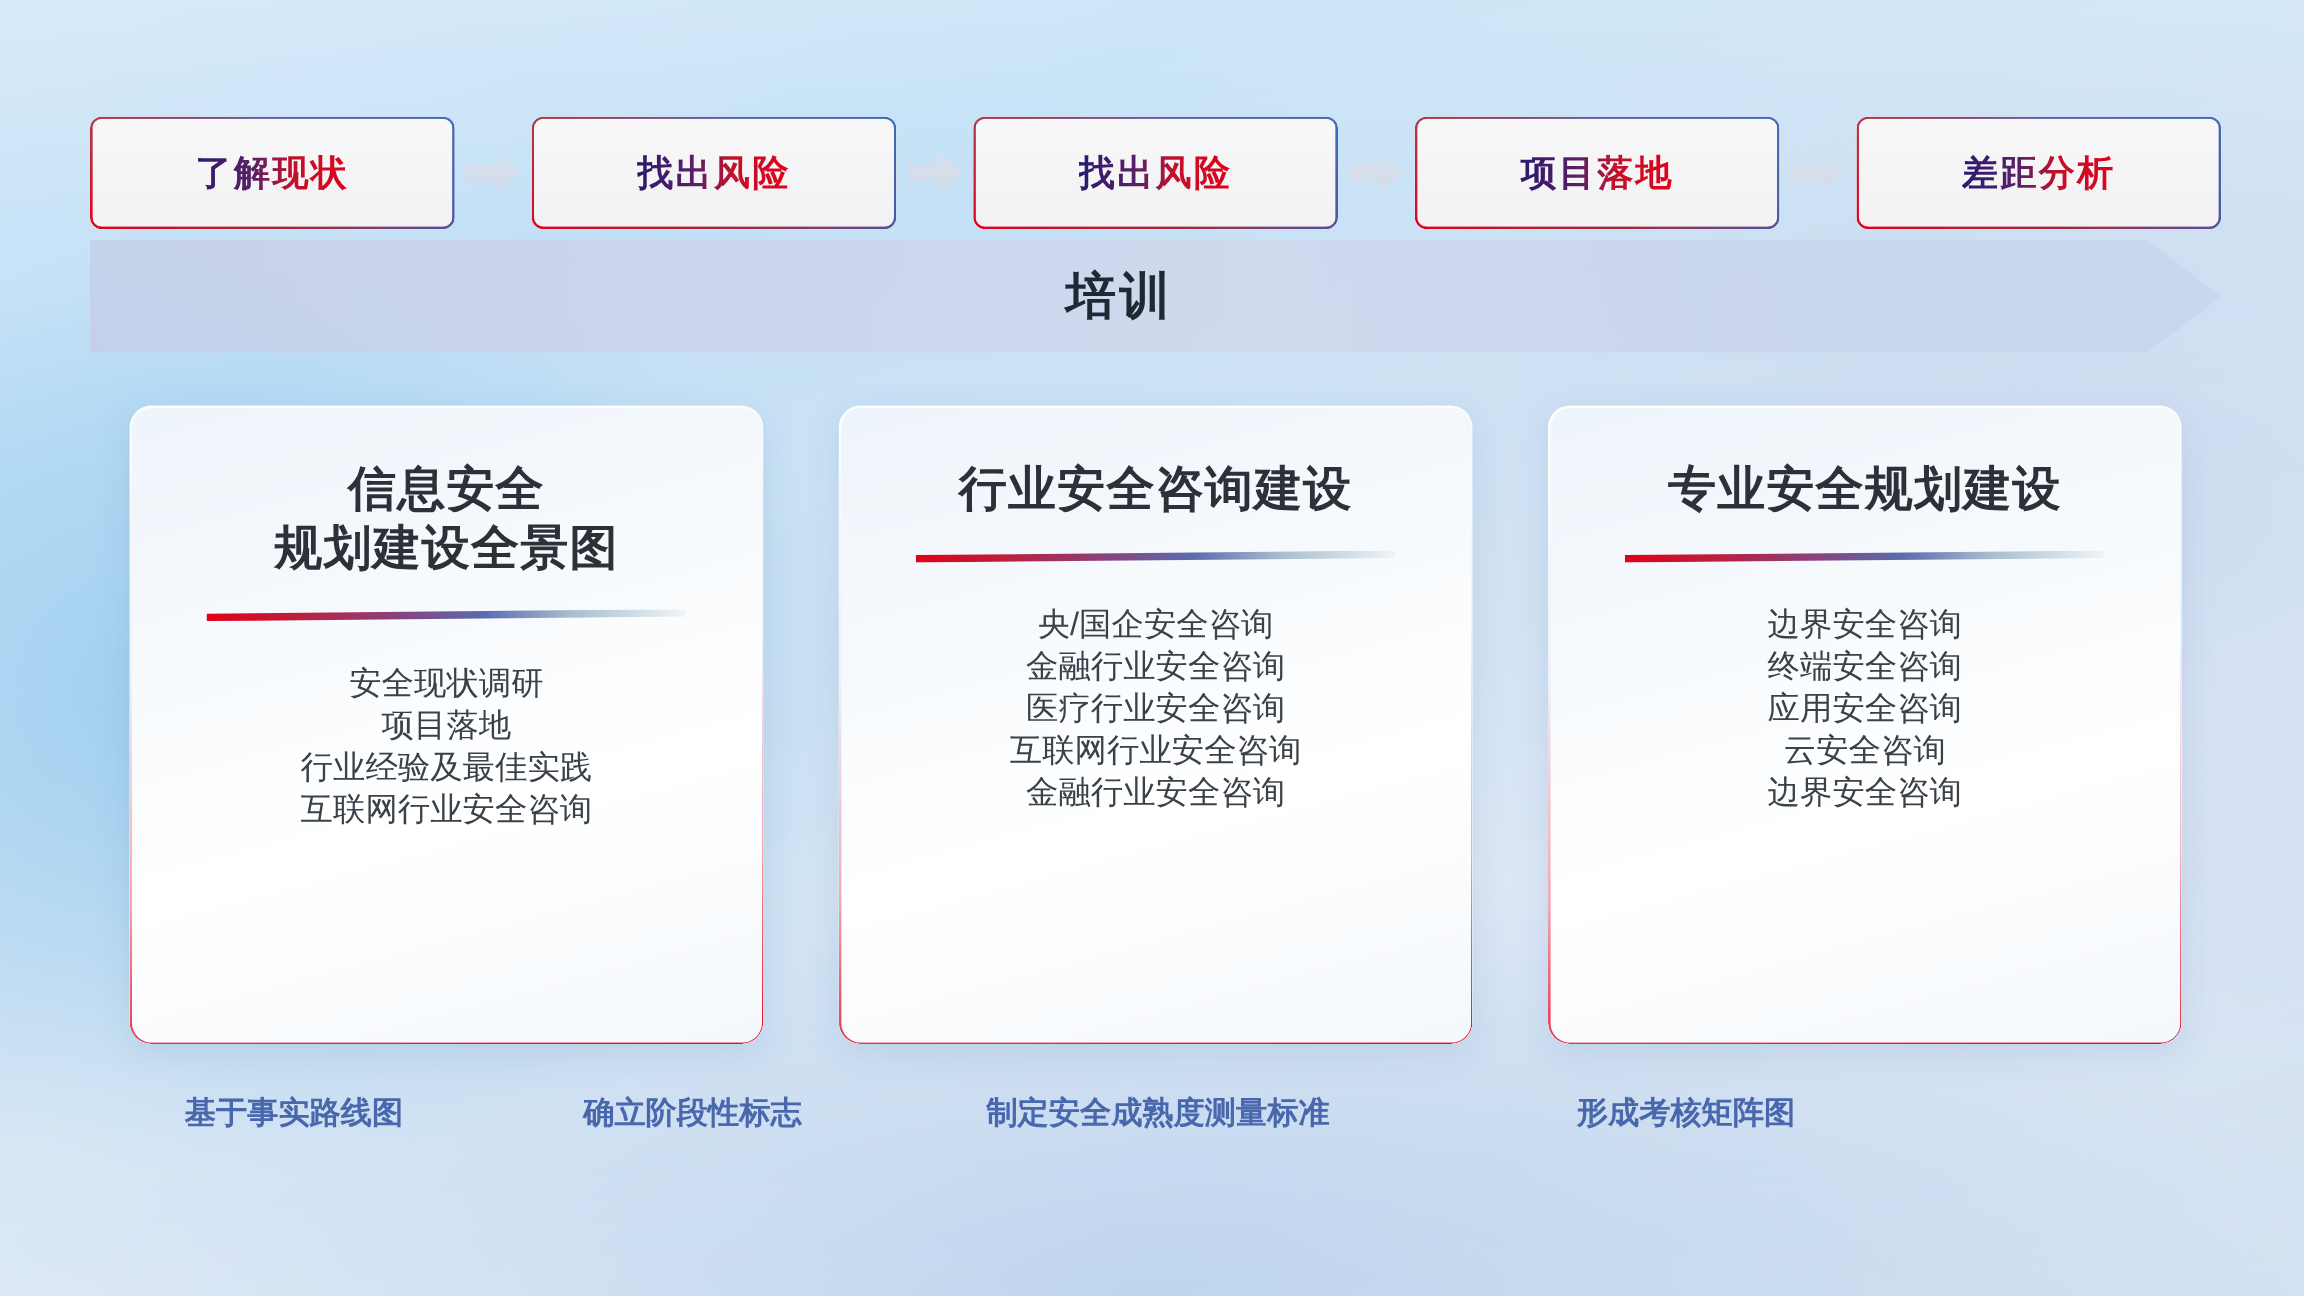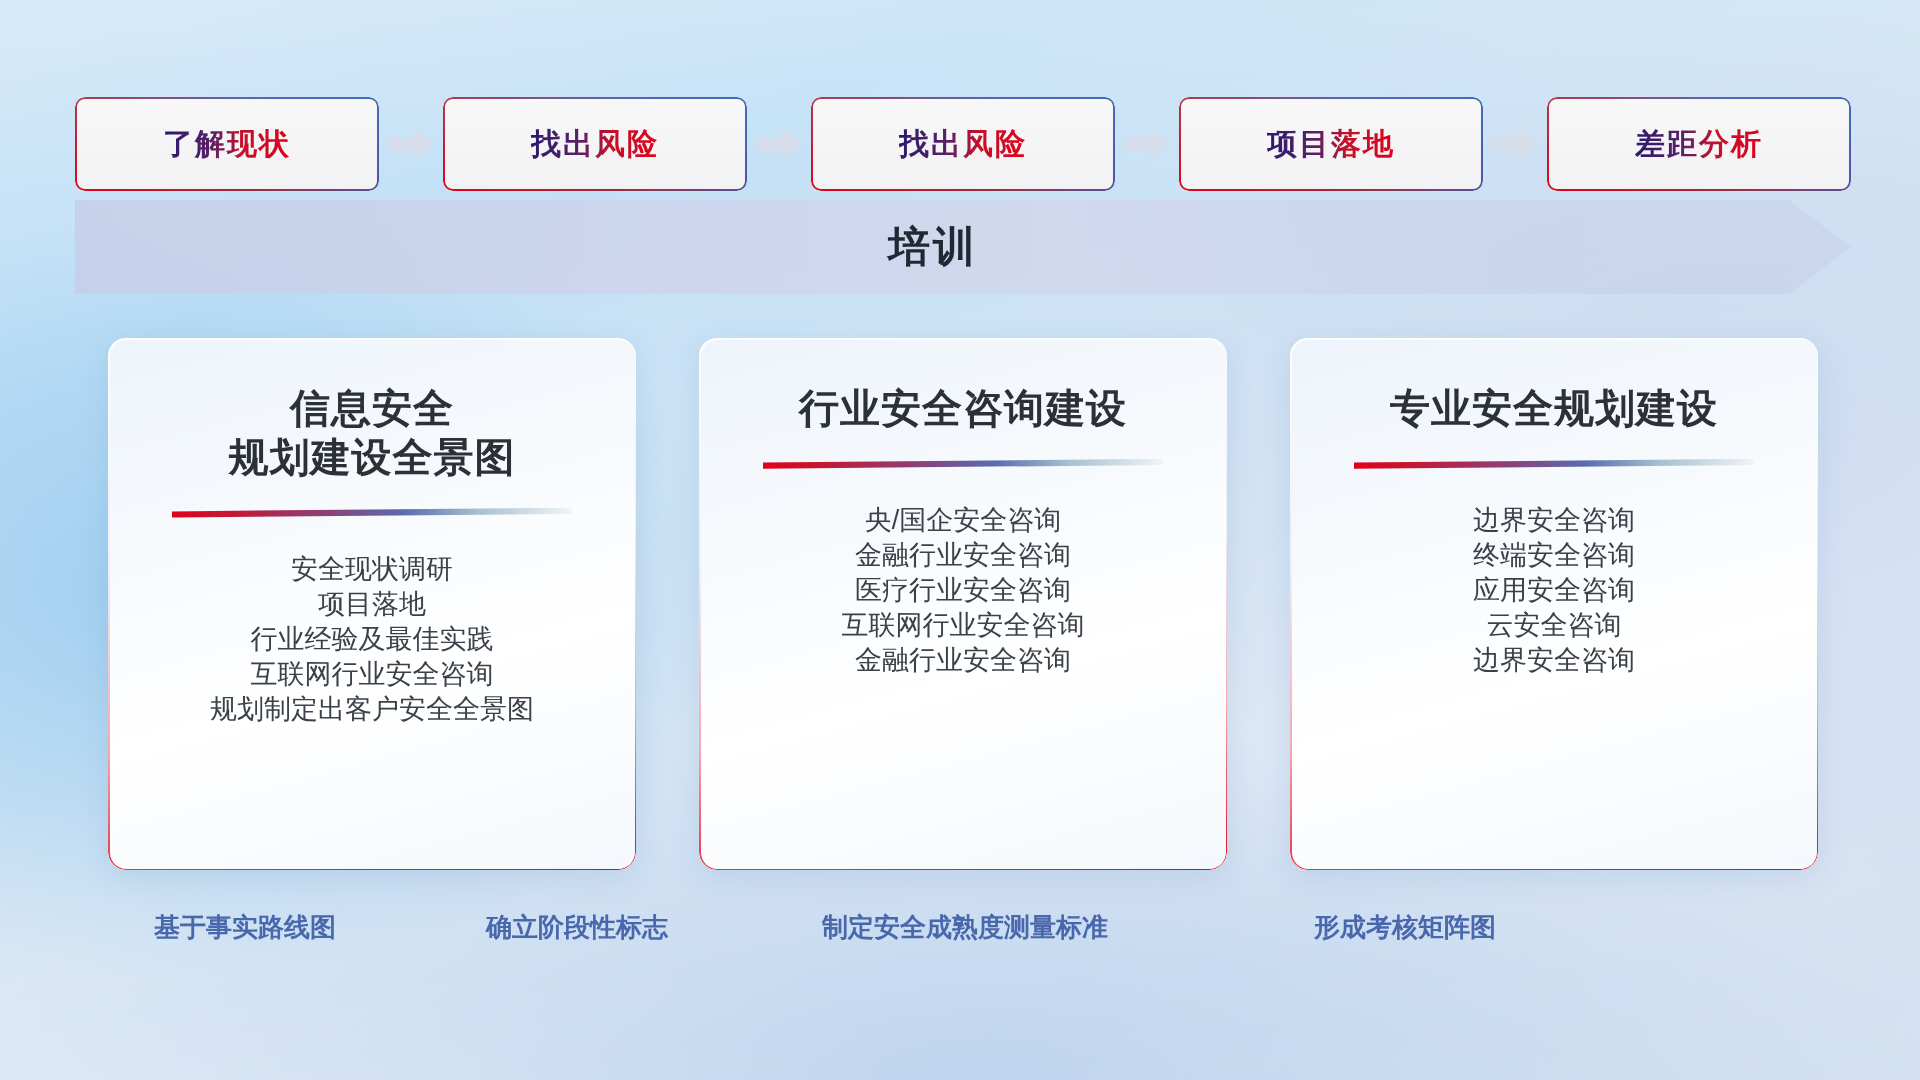--- a/index.html
+++ b/index.html
@@ -210,21 +210,20 @@
     <div class="card">
       <div class="card-inner">
         <div class="card-title">信息安全
 规划建设全景图</div>
         <div class="card-rule"></div>
         <div class="card-list">
           <div class="card-list-item">安全现状调研</div>
           <div class="card-list-item">项目落地</div>
           <div class="card-list-item">行业经验及最佳实践</div>
           <div class="card-list-item">互联网行业安全咨询</div>
-          <div class="card-list-item">规划制定出客户安全全景图</div>
         </div>
       </div>
     </div>
 
     <div class="card">
       <div class="card-inner">
         <div class="card-title">行业安全咨询建设</div>
         <div class="card-rule"></div>
         <div class="card-list">
           <div class="card-list-item">央/国企安全咨询</div>

